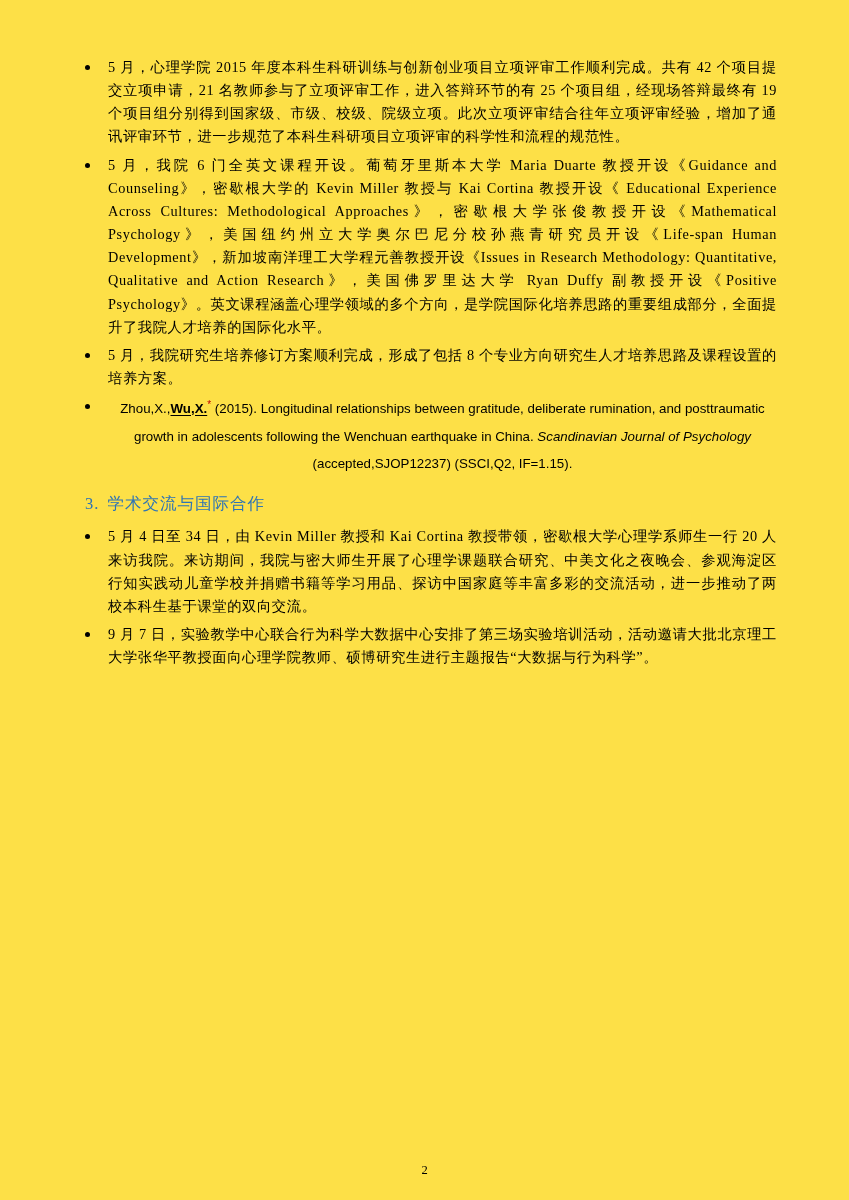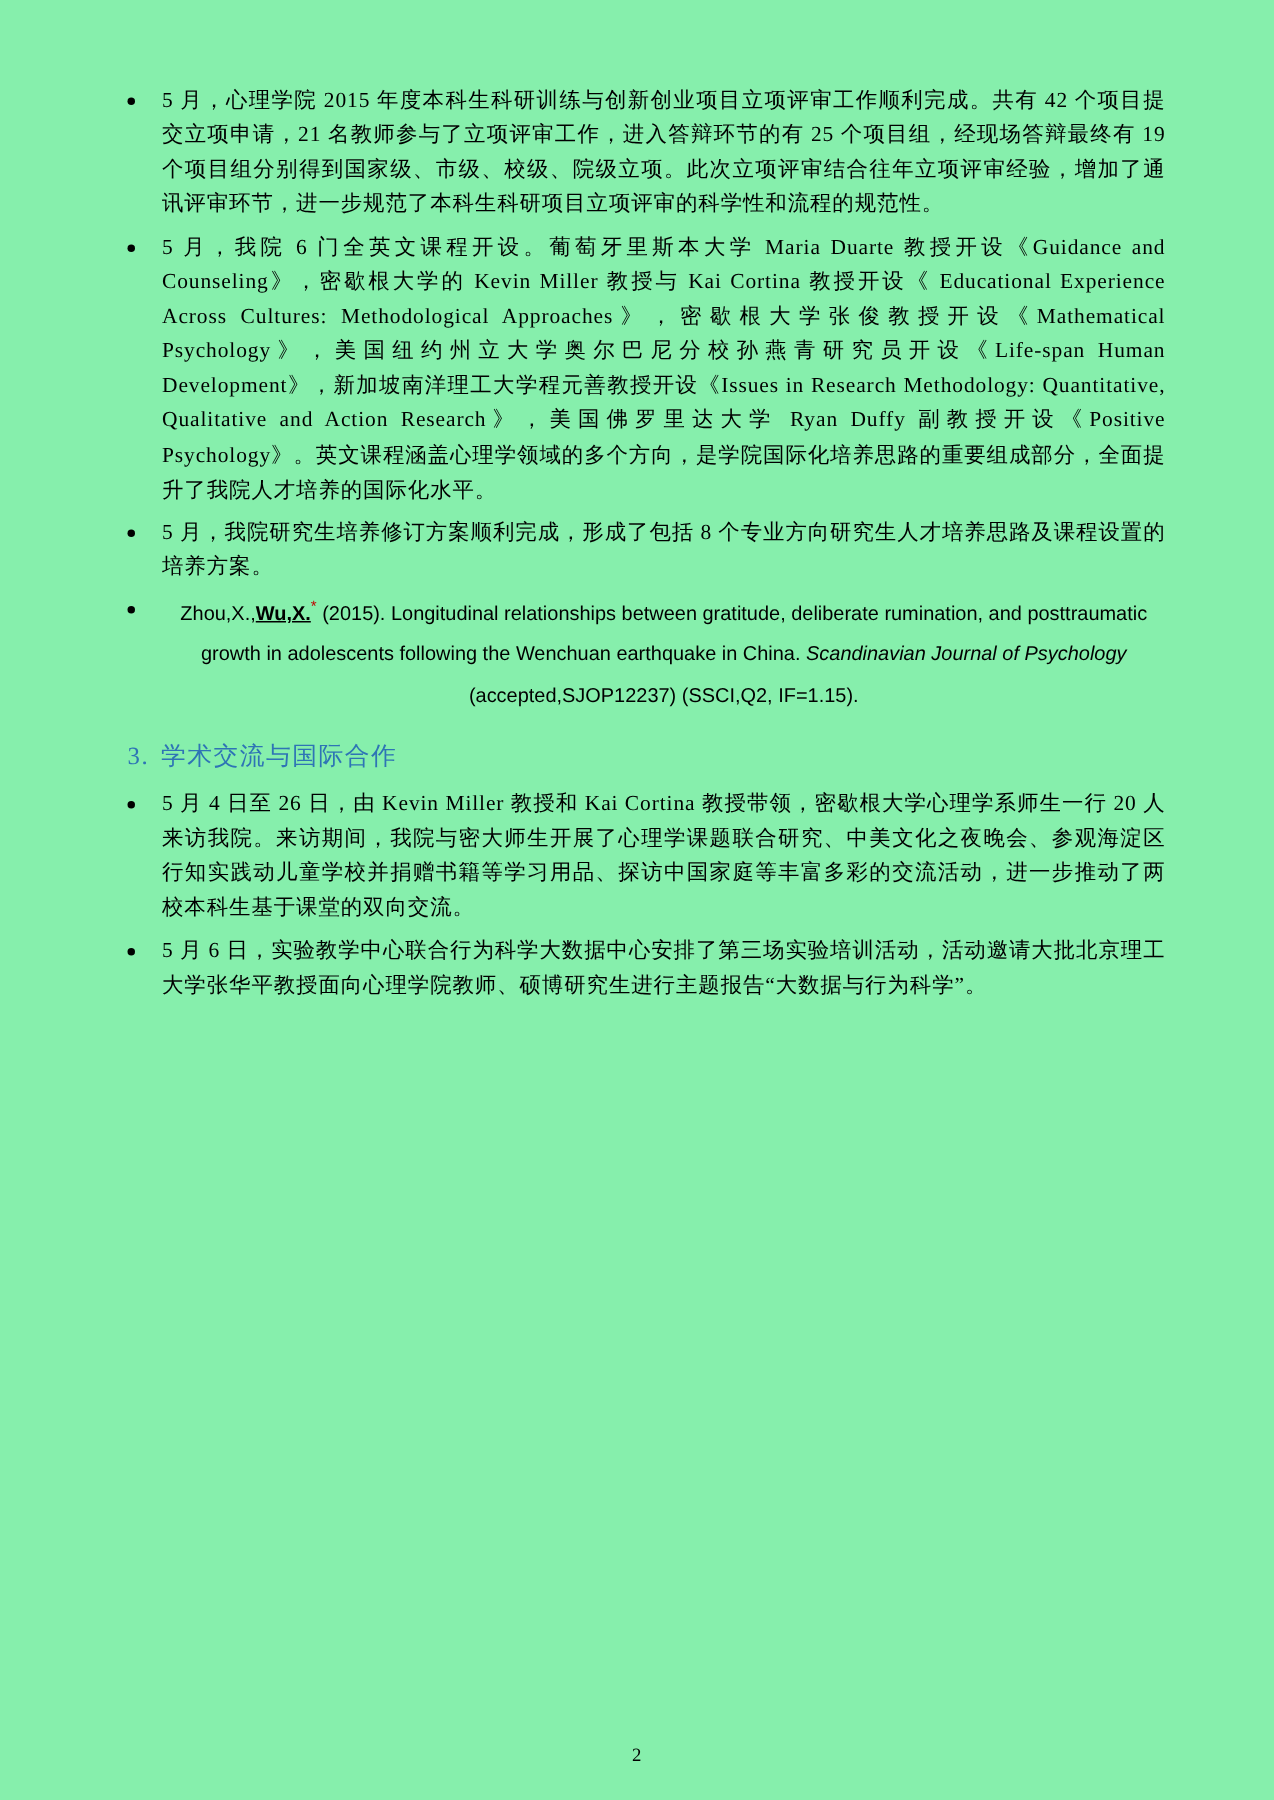--- a/index.html
+++ b/index.html
@@ -12,21 +12,21 @@
     min-height: 1200px;
     font-family: "Liberation Serif", serif;
     color: #000000;
   }
   .page {
     position: relative;
     width: 849px;
     min-height: 1200px;
     box-sizing: border-box;
     padding: 56px 72px 52px 72px;
-    background: #86efac;
+    background: #fde047;
   }
   .bullet-list {
     list-style: none;
     margin: 0;
     padding: 0;
   }
   .bullet-item {
     position: relative;
     padding-left: 36px;
     margin-bottom: 5px;
@@ -107,18 +107,18 @@
       <span>Zhou,X.,</span><span class="bold-underline">Wu,X.</span><span class="sup-red">*</span><span> (2015). Longitudinal relationships between gratitude, deliberate rumination, and posttraumatic growth in adolescents following the Wenchuan earthquake in China. </span><span class="ital">Scandinavian Journal of Psychology</span><span> (accepted,SJOP12237)    (SSCI,Q2, IF=1.15).</span>
     </li>
   </ul>
 
   <div class="section-heading">
     <span class="num">3.</span>
     <span>学术交流与国际合作</span>
   </div>
 
   <ul class="bullet-list">
-    <li class="bullet-item cn">5 月 4 日至 26 日，由 Kevin Miller 教授和 Kai Cortina 教授带领，密歇根大学心理学系师生一行 20 人来访我院。来访期间，我院与密大师生开展了心理学课题联合研究、中美文化之夜晚会、参观海淀区行知实践动儿童学校并捐赠书籍等学习用品、探访中国家庭等丰富多彩的交流活动，进一步推动了两校本科生基于课堂的双向交流。</li>
-    <li class="bullet-item cn">5 月 6 日，实验教学中心联合行为科学大数据中心安排了第三场实验培训活动，活动邀请大批北京理工大学张华平教授面向心理学院教师、硕博研究生进行主题报告“大数据与行为科学”。</li>
+    <li class="bullet-item cn">5 月 4 日至 34 日，由 Kevin Miller 教授和 Kai Cortina 教授带领，密歇根大学心理学系师生一行 20 人来访我院。来访期间，我院与密大师生开展了心理学课题联合研究、中美文化之夜晚会、参观海淀区行知实践动儿童学校并捐赠书籍等学习用品、探访中国家庭等丰富多彩的交流活动，进一步推动了两校本科生基于课堂的双向交流。</li>
+    <li class="bullet-item cn">9 月 7 日，实验教学中心联合行为科学大数据中心安排了第三场实验培训活动，活动邀请大批北京理工大学张华平教授面向心理学院教师、硕博研究生进行主题报告“大数据与行为科学”。</li>
   </ul>
 
   <div class="page-number">2</div>
 </div>
 
 </body></html>

